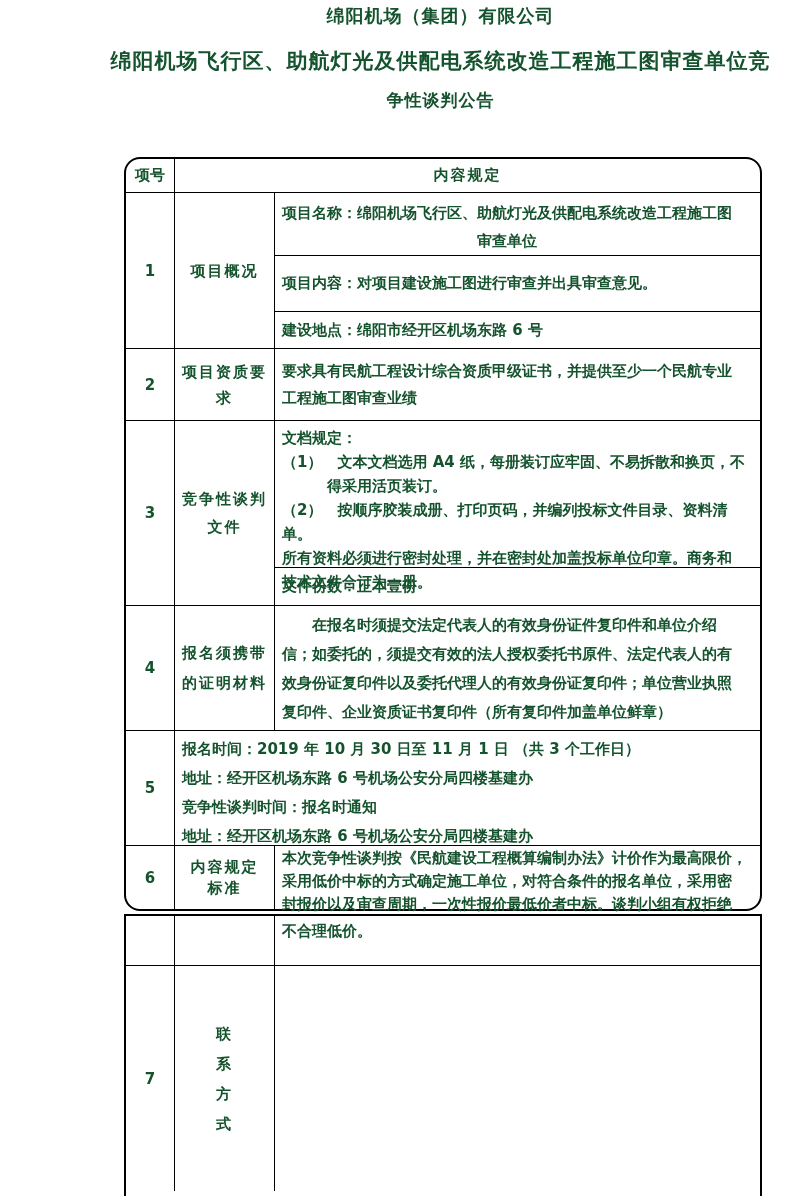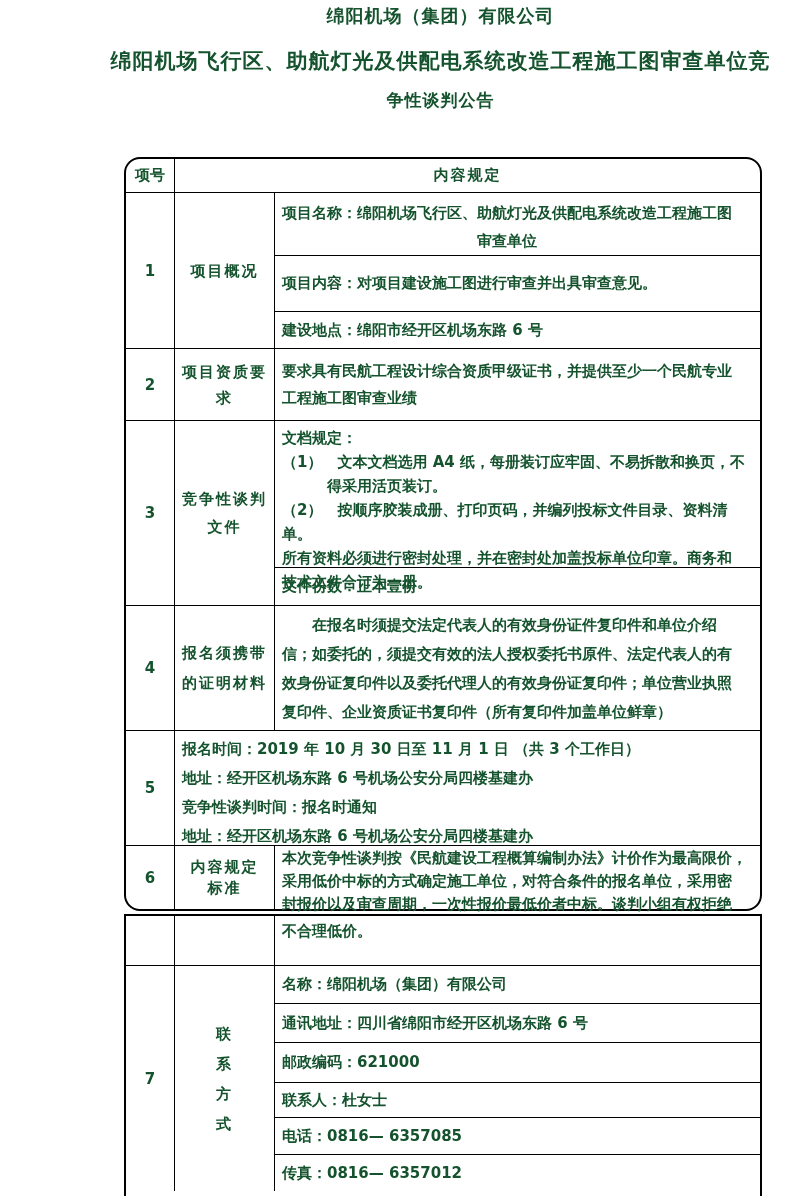--- a/index.html
+++ b/index.html
@@ -162,25 +162,17 @@
         <div class="sub blk last lh24 pt3" style="flex:1">不合理低价。</div>
       </div>
     </div>
 
     <div class="trow rh7 last">
       <div class="c1">7</div>
       <div class="c2 cat-lh30">联
 系
 方
 式</div>
-      <div class="c3">
-        <div class="sub rh7a">名称：绵阳机场（集团）有限公司</div>
-        <div class="sub rh7b">通讯地址：四川省绵阳市经开区机场东路 6 号</div>
-        <div class="sub rh7c">邮政编码：621000</div>
-        <div class="sub rh7d">联系人：杜女士</div>
-        <div class="sub rh7e">电话：0816— 6357085</div>
-        <div class="sub last rh7f">传真：0816— 6357012</div>
-      </div>
     </div>
 
   </div>
 
 </div>
 
 </body></html>

